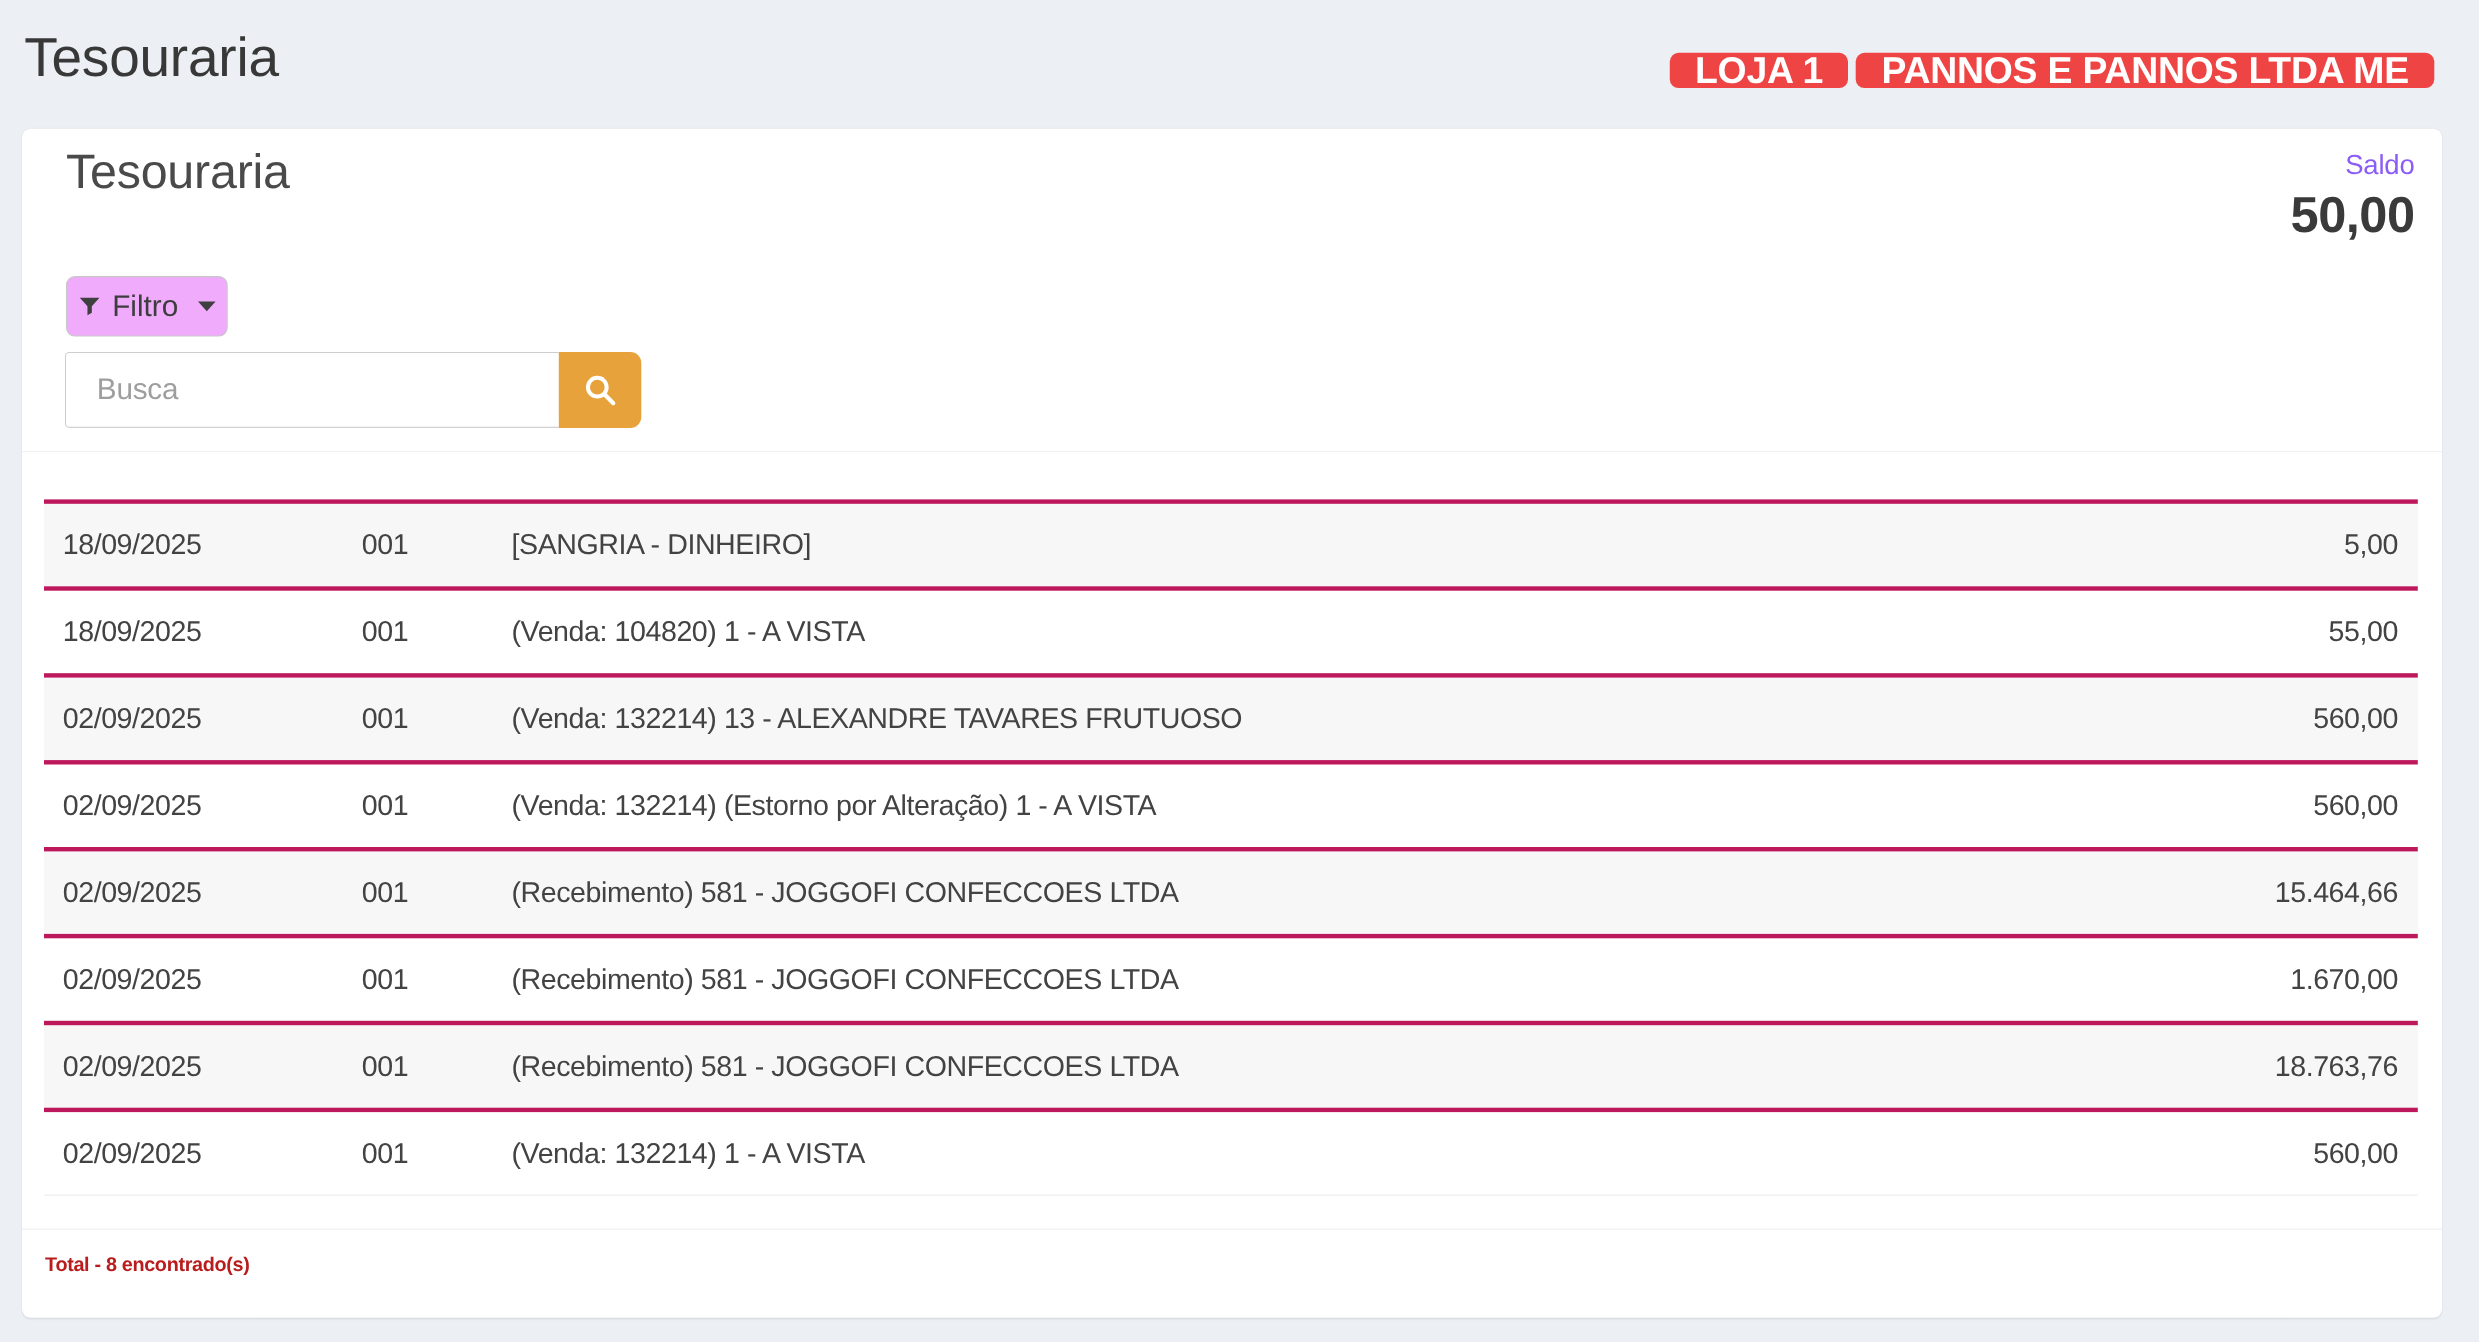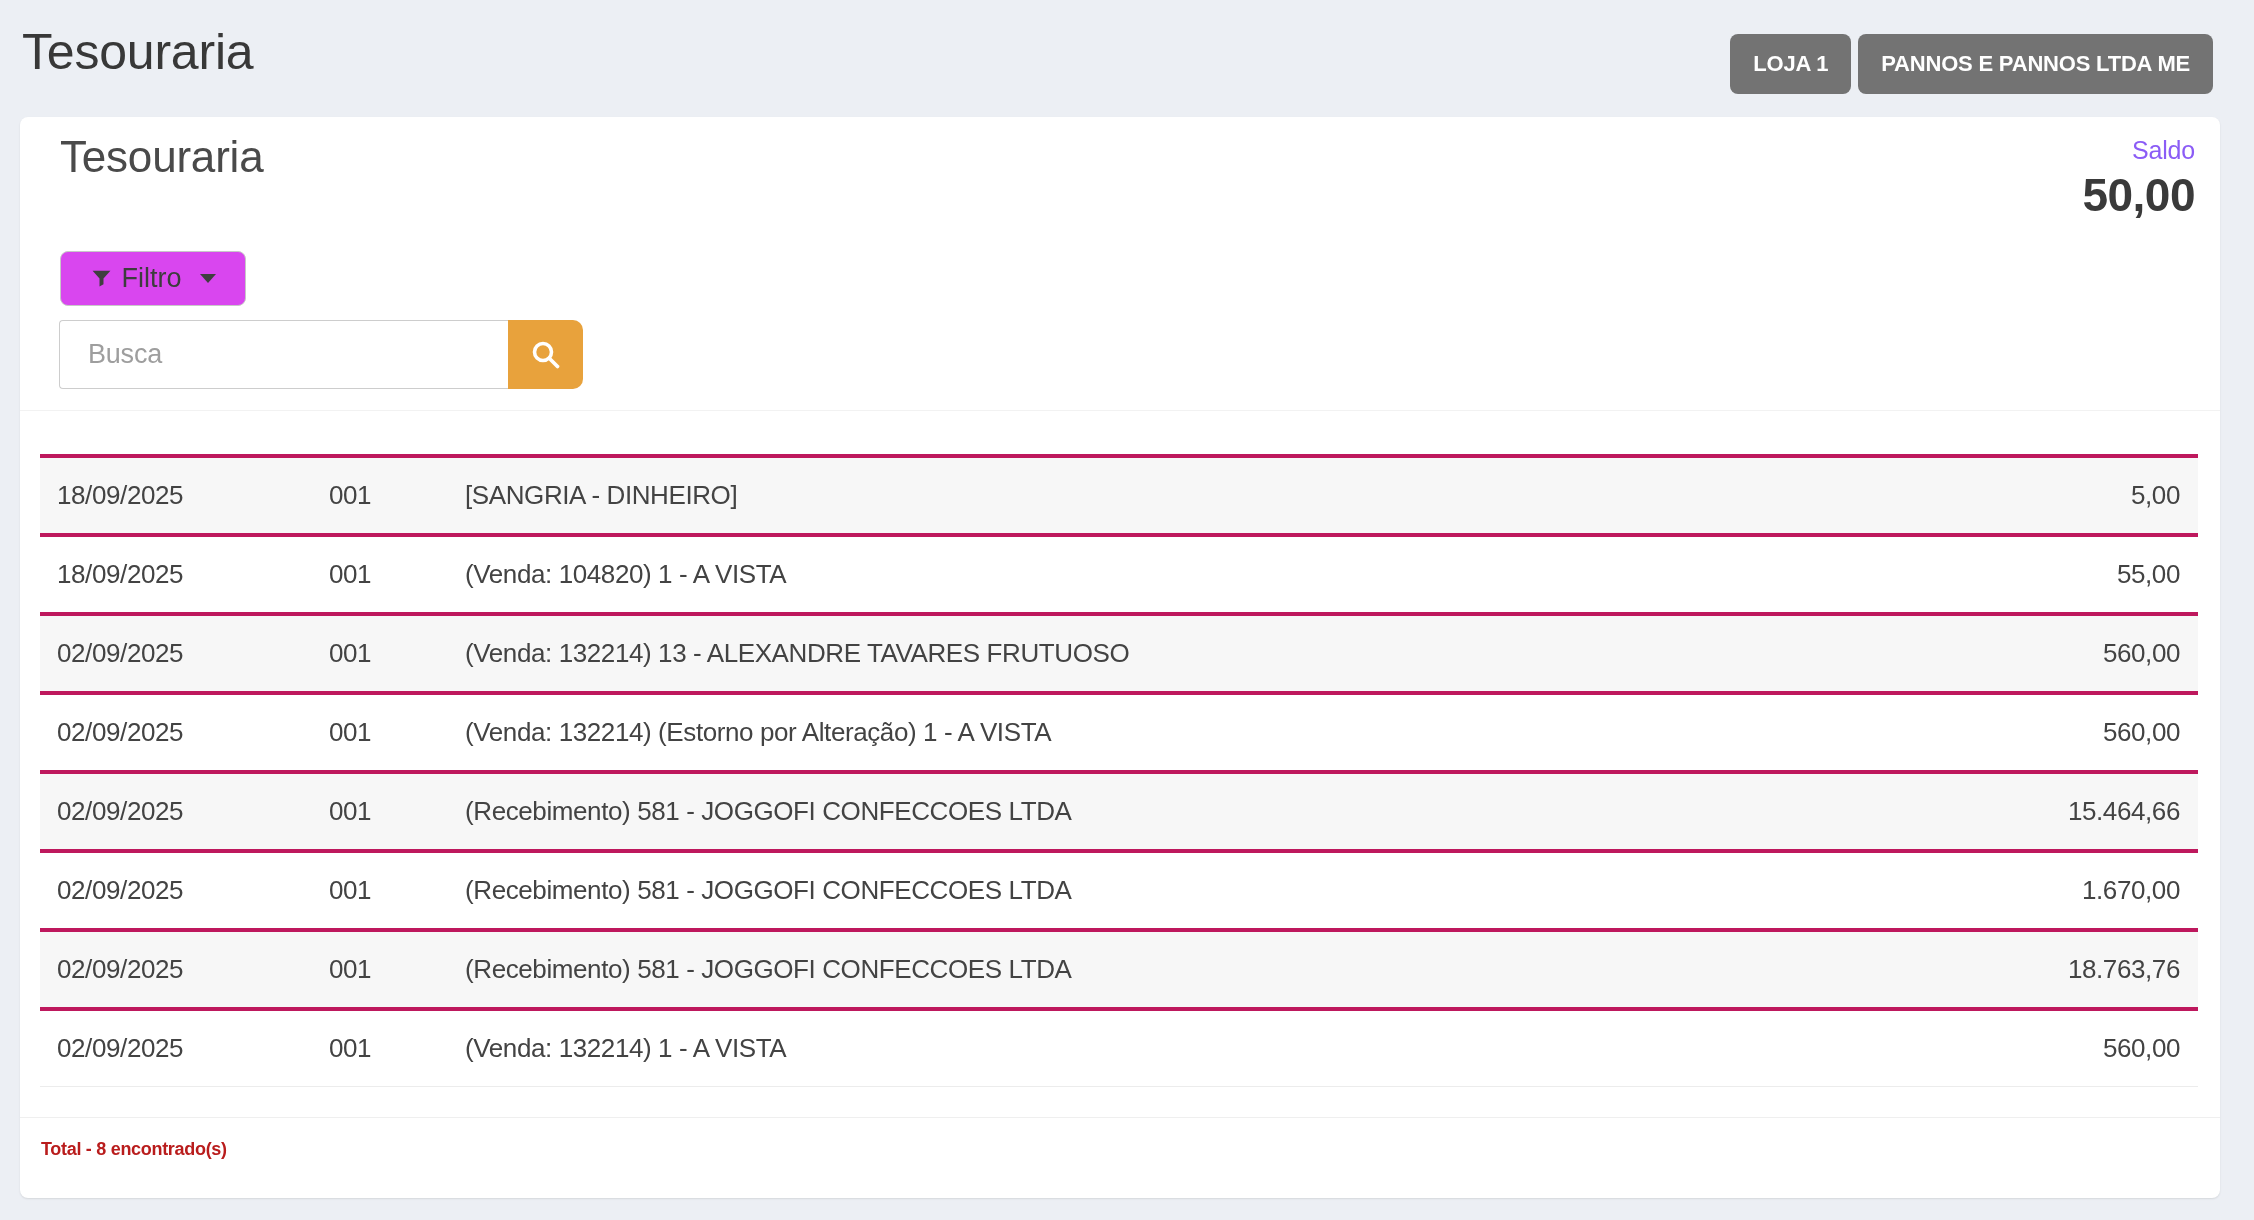--- a/index.html
+++ b/index.html
@@ -14,44 +14,44 @@
   
   .page-title{
     position:absolute;left:22px;top:8px;
     font-size:50px;font-weight:500;color:#383838;line-height:1.2;margin:0;
   }
   .top-buttons{
     position:absolute;right:41px;top:25px;
     display:flex;gap:7px;align-items:center;height:50px;
   }
   .btn-orange{
-    background:#737373;color:#ffffff;border:none;
-    height:60px;padding:0 23px;border-radius:8px;
-    font-family:inherit;font-size:22px;font-weight:bold;letter-spacing:-0.2px;
+    background:#ef4444;color:#ffffff;border:none;
+    height:32px;padding:0 23px;border-radius:8px;
+    font-family:inherit;font-size:34px;font-weight:bold;letter-spacing:-0.2px;
     display:flex;align-items:center;cursor:pointer;white-space:nowrap;
   }
 
   
   .card{
     position:absolute;left:20px;top:103px;width:2200px;height:1081px;
     background:#ffffff;border-radius:8px;
     box-shadow:0 1px 2px rgba(0,0,0,0.10);
   }
   .card-title{
     position:absolute;left:40px;top:15px;
     font-size:44px;font-weight:400;color:#4a4a4a;line-height:1.15;margin:0;
   }
   .saldo{position:absolute;right:25px;top:20px;text-align:right;}
   .saldo-label{font-size:25px;color:#8b5cf6;line-height:1.1;}
   .saldo-value{font-size:46px;font-weight:bold;color:#3a3a3a;line-height:1.1;margin-top:5px;letter-spacing:-0.5px;}
 
   
   .filtro-btn{
-    position:absolute;left:40px;top:134px;width:186px;height:55px;
-    background:#d946ef;border:1px solid #c8c8c8;border-radius:8px;
+    position:absolute;left:40px;top:134px;width:147px;height:55px;
+    background:#f0abfc;border:1px solid #c8c8c8;border-radius:8px;
     display:flex;align-items:center;justify-content:center;gap:10px;
     font-family:inherit;font-size:27px;color:#3d3d3d;cursor:pointer;box-sizing:border-box;
   }
   .caret-down{
     width:0;height:0;margin-left:8px;
     border-left:8px solid transparent;border-right:8px solid transparent;
     border-top:9px solid #3f3f3f;
   }
 
   

